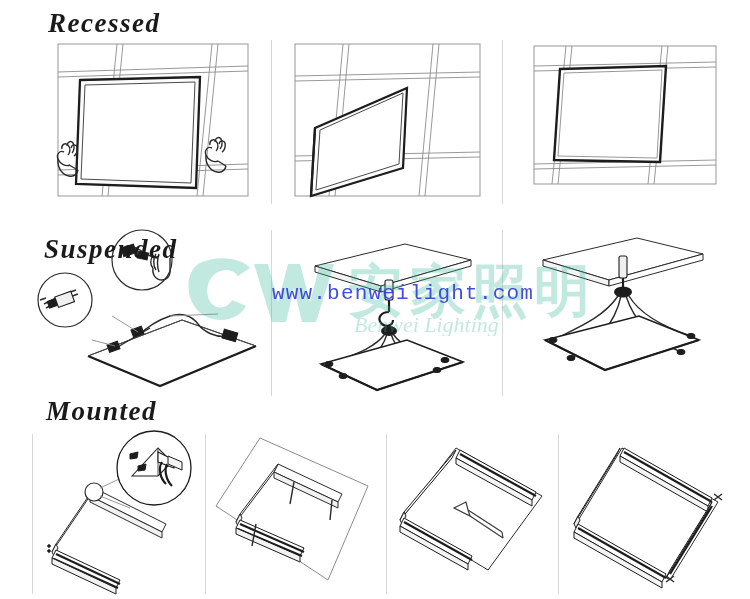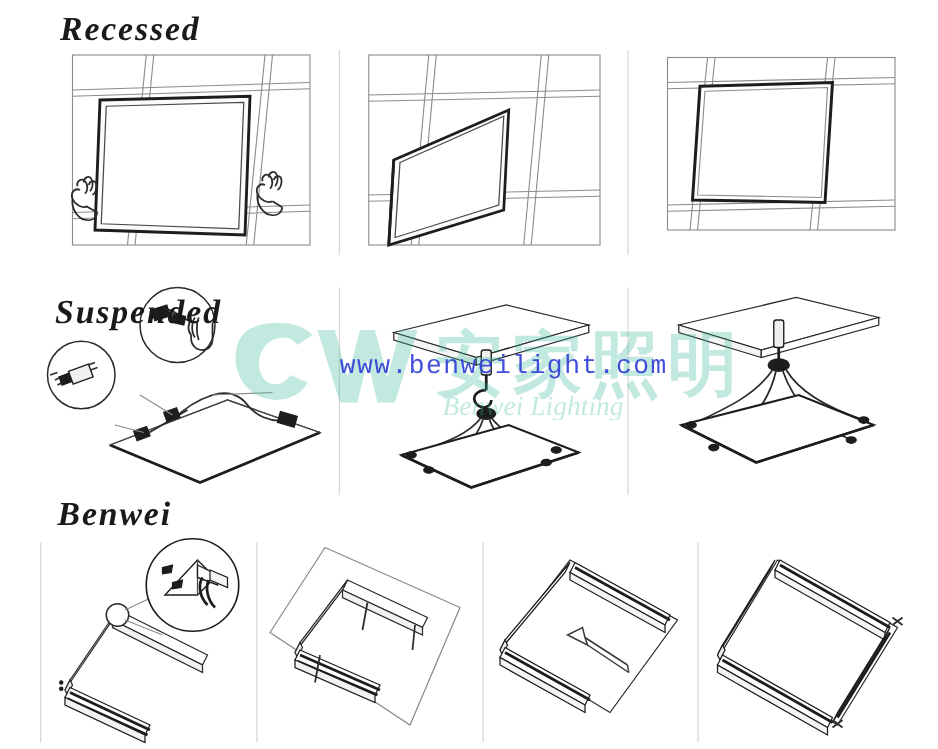--- a/index.html
+++ b/index.html
@@ -312,21 +312,21 @@
             <ellipse cx="38" cy="112" rx="4" ry="2.6"></ellipse>
             <ellipse cx="56" cy="130" rx="4" ry="2.6"></ellipse>
             <ellipse cx="166" cy="124" rx="4" ry="2.6"></ellipse>
             <ellipse cx="176" cy="108" rx="4" ry="2.6"></ellipse>
           </g>
         </svg>
       </div>
     </div>
   </div>
 
-  <div class="section-title" id="title-mounted">Benwei</div>
+  <div class="section-title" id="title-mounted">Mounted</div>
 
   <div class="row-band" id="row-mounted">
 
     <div class="vdiv" style="left:32px;  top:6px; height:160px;"></div>
     <div class="vdiv" style="left:205px; top:6px; height:160px;"></div>
     <div class="vdiv" style="left:386px; top:6px; height:160px;"></div>
     <div class="vdiv" style="left:558px; top:6px; height:160px;"></div>
 
     <div class="cell" id="mnt-c1" style="left:34px; width:168px;">
       <div class="art">

